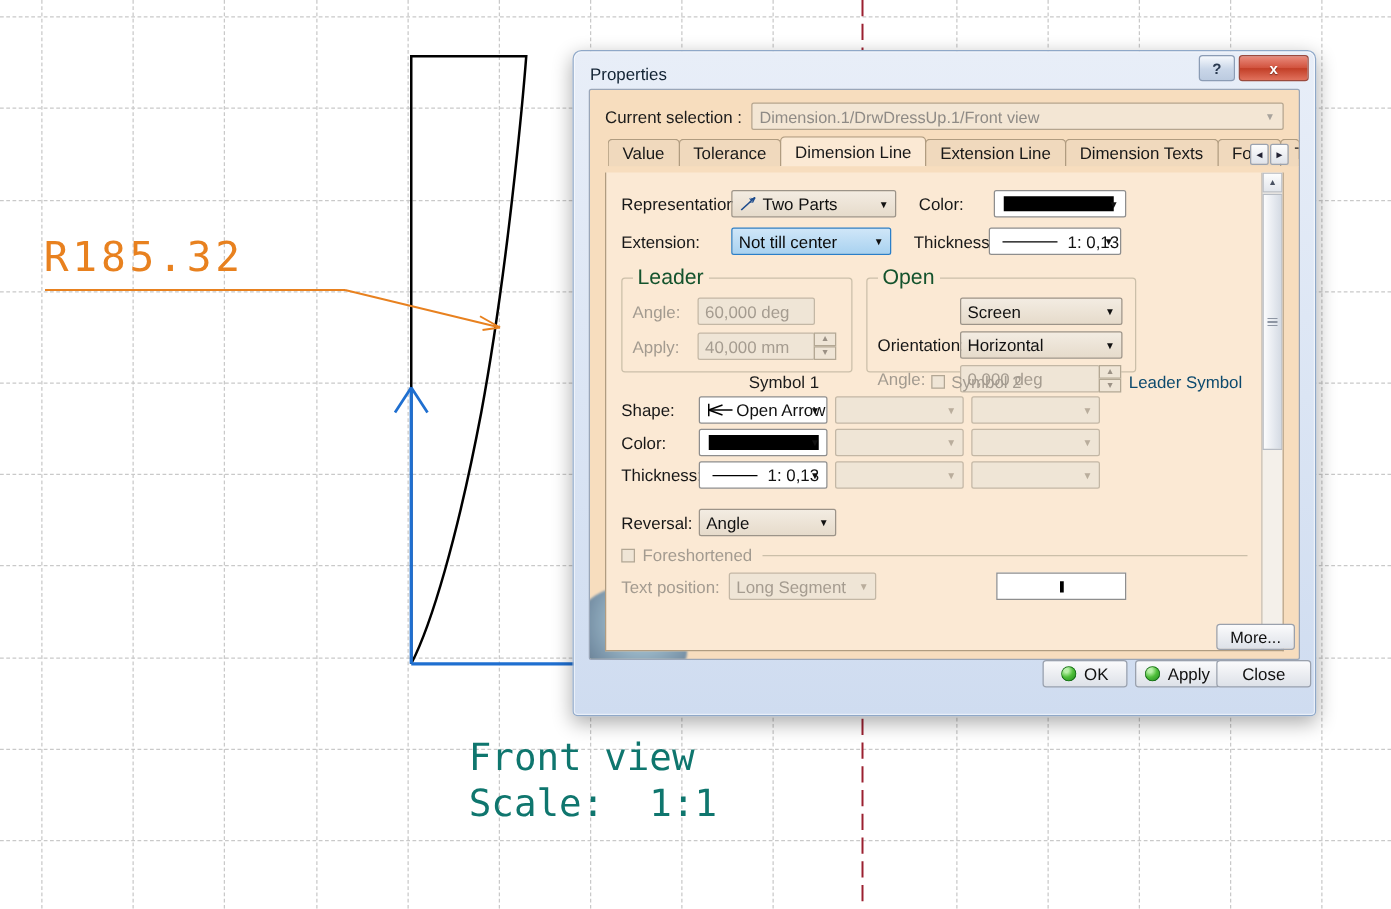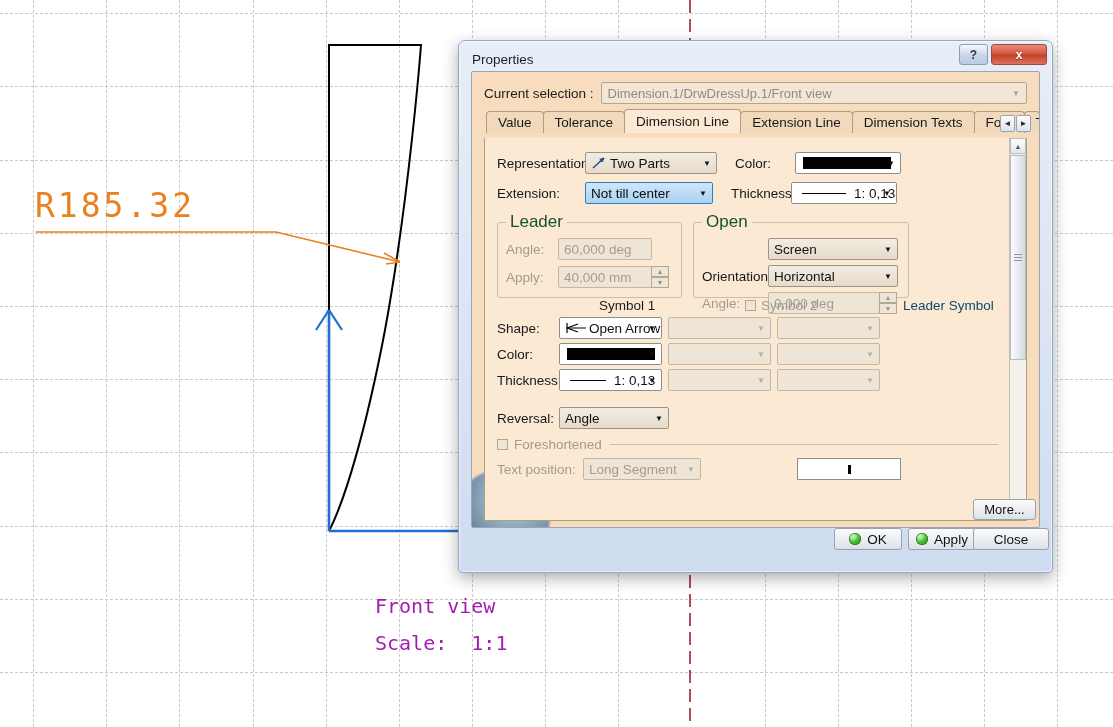--- a/index.html
+++ b/index.html
@@ -21,22 +21,22 @@
   #leader-orange { position:absolute; left:0; top:0; }
   #centerline { position:absolute; left:0; top:0; }
 
   #dim-text {
     position:absolute; left:35px; top:186px;
     color:#e8811f; font-family:"DejaVu Sans Mono", monospace;
     font-size:33px; letter-spacing:3px; white-space:nowrap;
   }
   #view-label {
     position:absolute; left:375px; top:588px;
-    color:#a21caf; font-family:"DejaVu Sans Mono", monospace;
-    font-size:20px; line-height:37px; white-space:pre;
+    color:#0f766e; font-family:"DejaVu Sans Mono", monospace;
+    font-size:30px; line-height:37px; white-space:pre;
   }
 
   
   #dialog {
     position:absolute; left:458px; top:40px; width:595px; height:533px;
     border-radius:7px 7px 4px 4px;
     background:linear-gradient(180deg,#e8eef8 0%,#dbe5f4 52%,#cfdcf0 100%);
     border:1px solid #8fa8c8;
     box-shadow:0 0 0 1px rgba(255,255,255,.55) inset, 0 5px 16px rgba(0,0,0,.33);
     padding:4px 4px 5px 4px;

